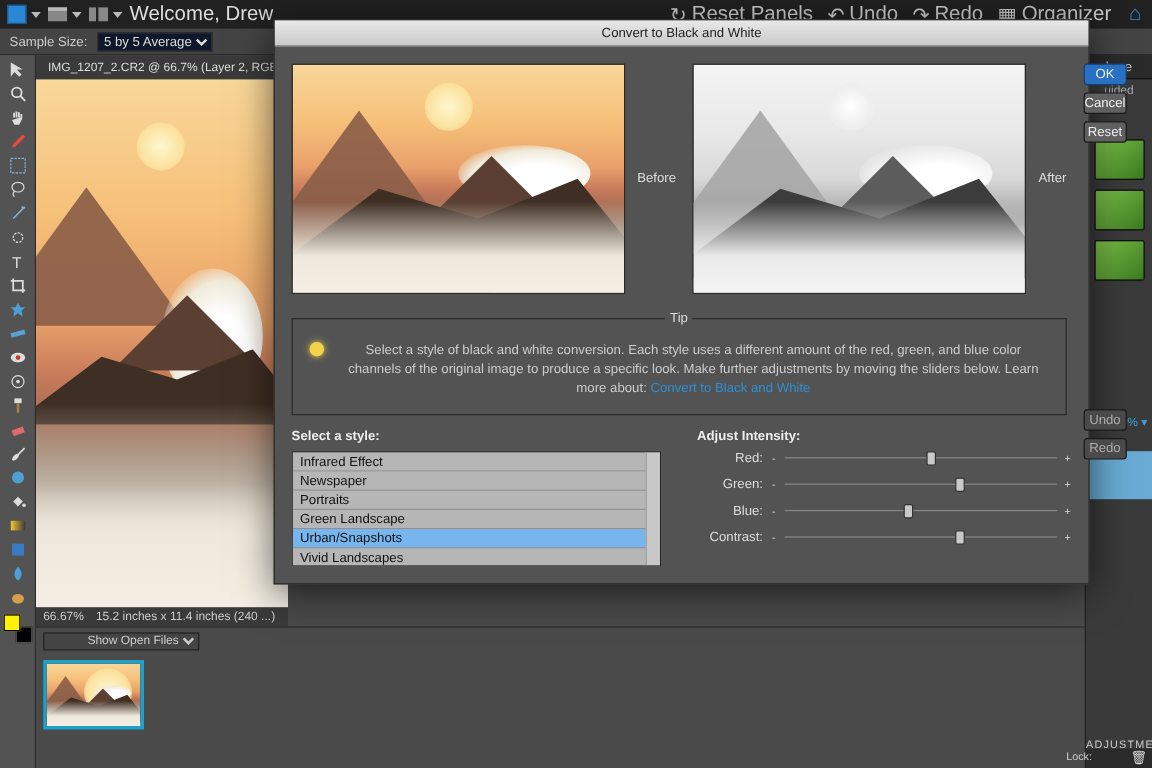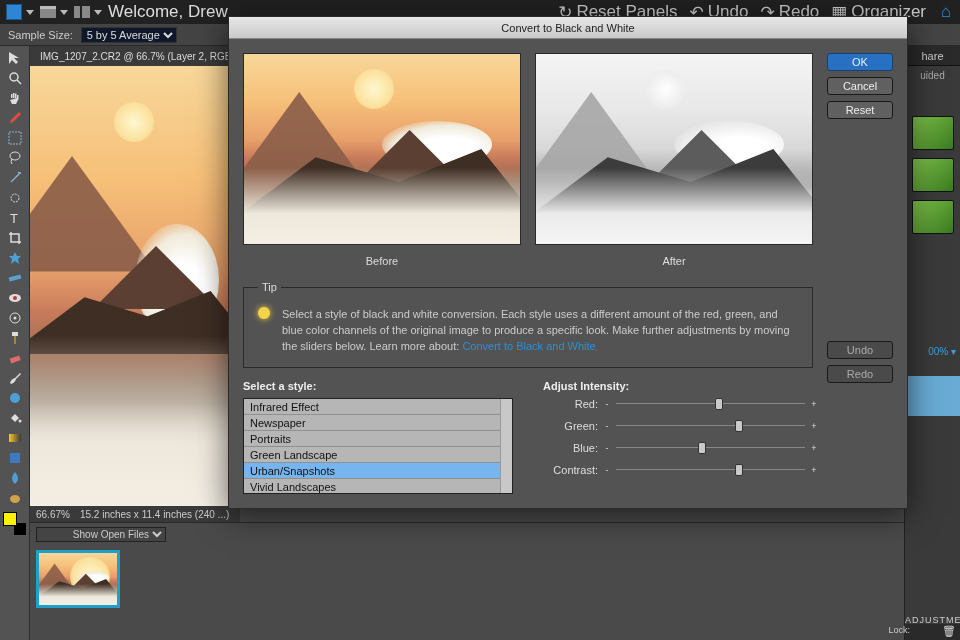--- a/index.html
+++ b/index.html
@@ -62,33 +62,33 @@
   .dialog { position:absolute; left:228px; top:16px; width:680px; background:#535353; box-shadow:0 6px 30px rgba(0,0,0,.6); border:1px solid #2a2a2a; z-index:50; }
   .dlg-title { height:22px; background: linear-gradient(to bottom,#e8e8e8,#c9c9c9); color:#222; font-size:11px; display:flex; align-items:center; justify-content:center; border-bottom:1px solid #888; position:relative; }
   .dlg-body { padding:14px; display:flex; gap:14px; }
   .dlg-left { flex:1; }
   .dlg-right { width:66px; display:flex; flex-direction:column; gap:6px; }
   .btn { height:18px; border:1px solid #1a1a1a; border-radius:3px; background:#606060; color:#eee; font-size:11px; cursor:pointer; text-align:center; line-height:16px; }
   .btn.primary { background:#2770c2; border-color:#17406d; }
   .btn.dim { background:#4a4a4a; color:#aaa; }
 
   .previews { display:flex; gap:14px; }
-  .pbox { flex:1; display:flex; flex-direction:column; align-items:center; gap:10px; }
+  .pbox { flex:1; display:flex; flex-direction:row; align-items:center; gap:10px; }
   .preview { width:278px; height:192px; border:1px solid #2a2a2a; overflow:hidden; position:relative; }
   .preview .photo { position:absolute; inset:0; }
   .preview.bw .sky { background: linear-gradient(to bottom, #f4f4f4 0%, #e8e8e8 30%, #d8d8d8 50%, #bababa 60%, #8f8f8f 70%, #dedede 88%, #f0f0f0 100%); }
   .preview.bw .sun { background: radial-gradient(circle, #fff 0%, #eee 60%, transparent 100%); }
   .preview.bw .mtn1 { background:#a6a6a6; }
   .preview.bw .mtn2 { background:#5c5c5c; }
   .preview.bw .mtn3 { background:#3c3c3c; }
   .preview.bw .fog { background: linear-gradient(to bottom, transparent, #eaeaea 60%, #f4f4f4 100%); }
   .preview.bw .cloud { background: radial-gradient(ellipse at 60% 60%, #fff 30%, #eee 60%, transparent 80%); }
   .plabel { font-size:11px; color:#ddd; }
 
-  .tipbox { margin-top:14px; border:1px solid #2a2a2a; padding:14px 14px 12px; position:relative; }
+  .tipbox { margin-top:14px; border:1px solid #2a2a2a; padding:14px 14px 12px; position:relative;text-align:center; }
   .tipbox legend { color:#ddd; font-size:11px; padding:0 4px;}
   .tipbox .bulb { width:12px; height:12px; border-radius:50%; background:#f4d24a; position:absolute; left:14px; top:14px; box-shadow:0 0 6px #f4d24a; }
   .tipbox p { margin-left:24px; color:#ccc; font-size:11px; line-height:1.45; }
   .tipbox a { color:#2c8fd4; text-decoration:none; }
 
   .controls { display:flex; gap:30px; margin-top:12px; }
   .stylecol { flex:1; }
   .styletitle { font-size:11px; color:#eee; margin-bottom:6px; font-weight:bold; }
   .listbox { border:1px solid #222; background:#b0b0b0; height:96px; overflow:hidden; position:relative; }
   .listbox .item { height:16px; padding:0 6px; font-size:11px; color:#111; line-height:16px; cursor:pointer; border-bottom:1px solid #909090; background:#b6b6b6; }

